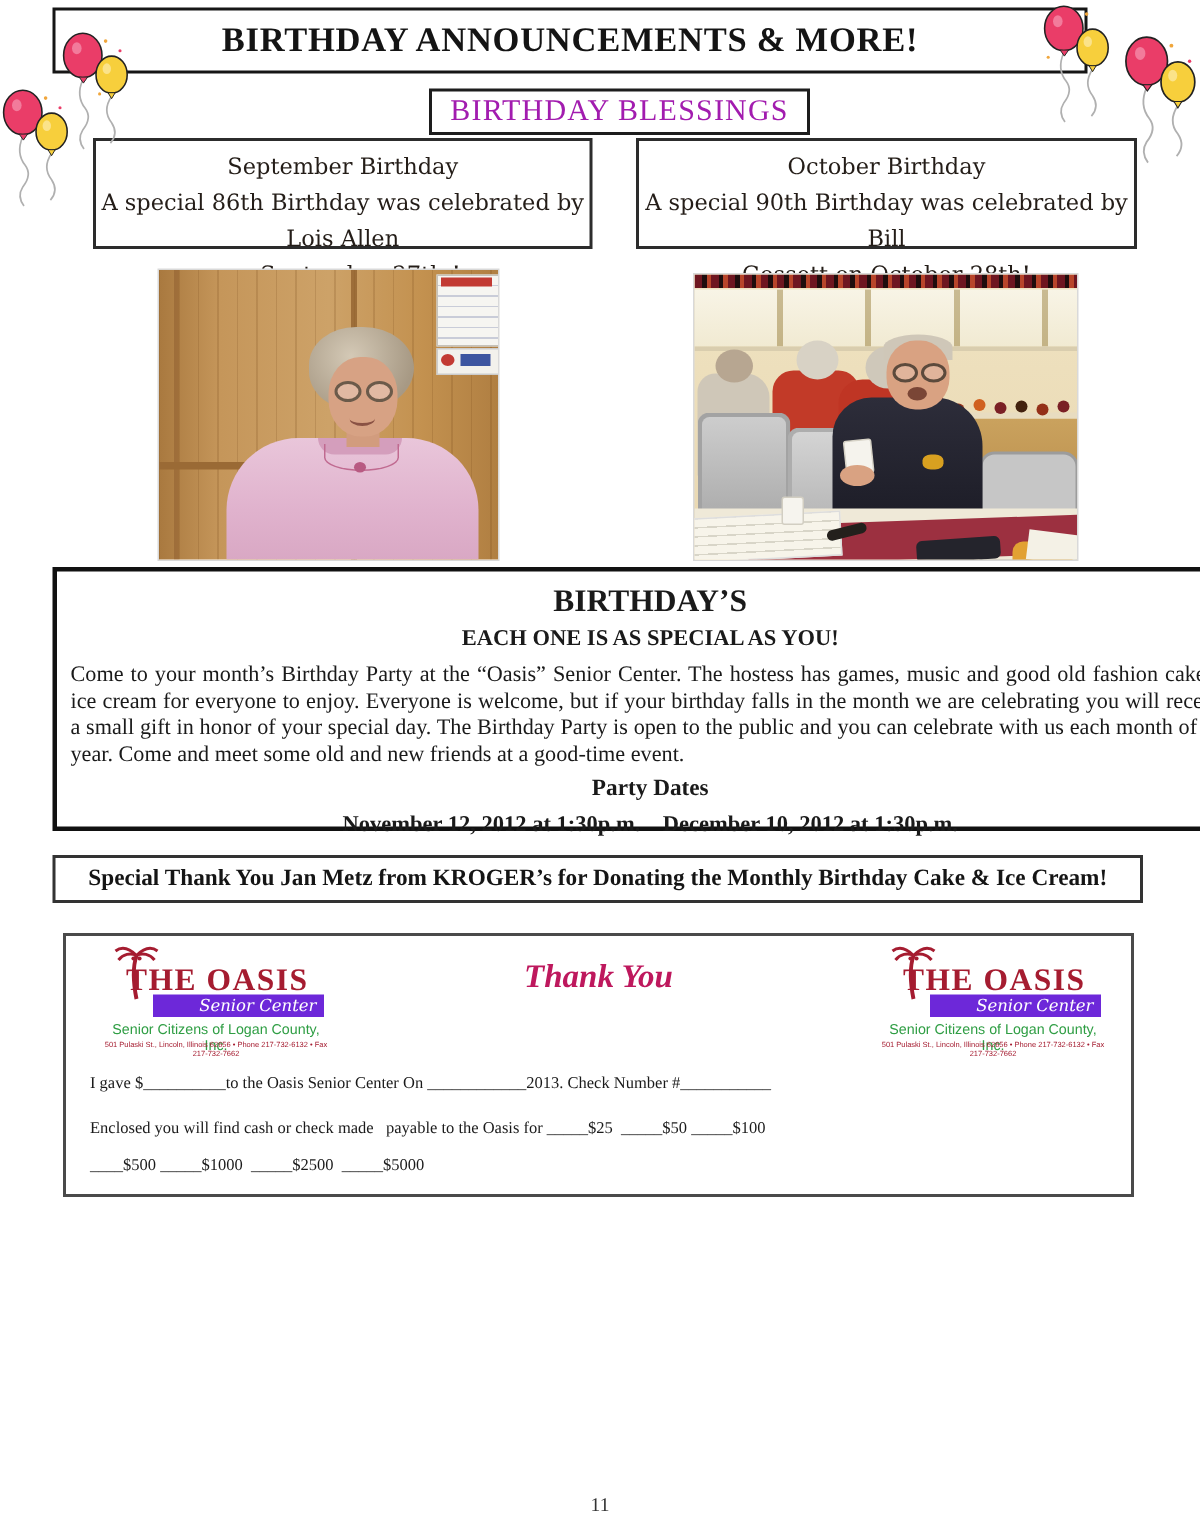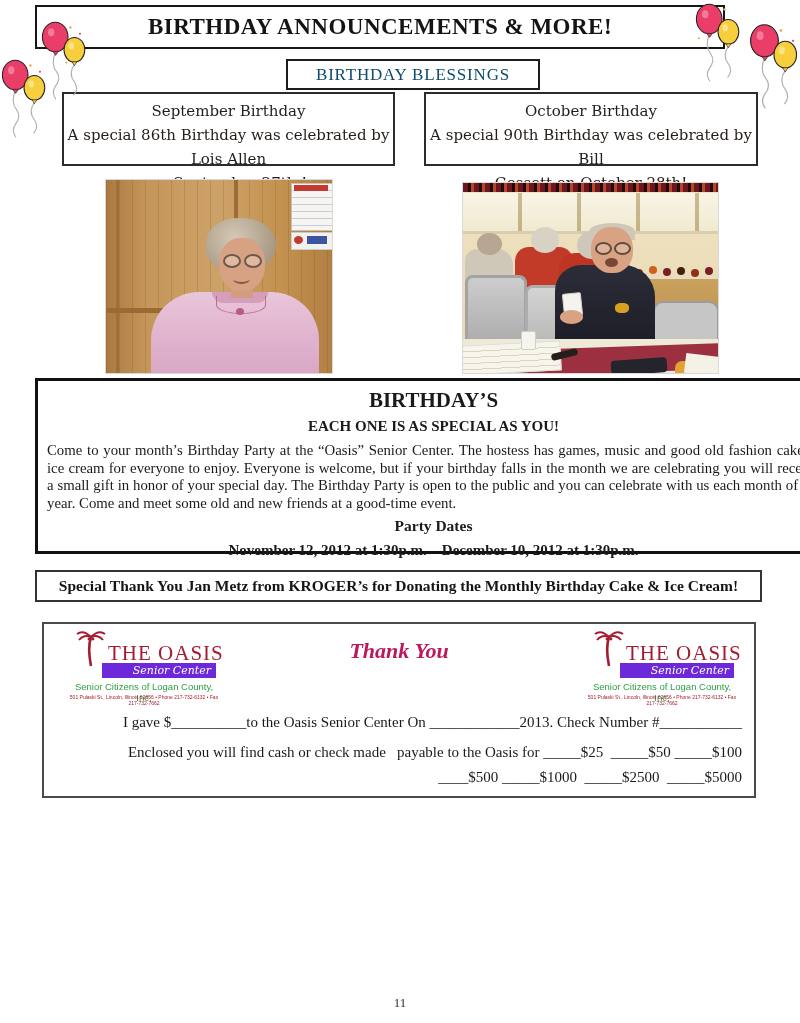--- a/index.html
+++ b/index.html
@@ -6,21 +6,21 @@
   .page{position:relative;width:800px;height:1023px;background:#fff;overflow:hidden;
         font-family:"Liberation Serif", serif;color:#1a1a1a;}
 
   
   .title-box{position:absolute;left:35px;top:5px;width:686px;height:40px;
              border:2px solid #161616;display:flex;align-items:center;justify-content:center;background:#fff;}
   .title-text{font-size:23px;font-weight:bold;letter-spacing:.5px;color:#141414;}
 
   .blessings-box{position:absolute;left:286px;top:59px;width:250px;height:27px;
                  border:2px solid #1d1d1d;display:flex;align-items:center;justify-content:center;background:#fff;}
-  .blessings-text{font-size:17px;letter-spacing:.8px;color:#0c4a6e;}
+  .blessings-text{font-size:20px;letter-spacing:.8px;color:#a21caf;}
 
   .ann-box{position:absolute;top:92px;height:74px;border:2px solid #2c2c2c;background:#fff;
            text-align:center;font-family:"DejaVu Serif",serif;font-size:15px;color:#241d18;
            line-height:24px;padding-top:5px;box-sizing:border-box;}
   .ann-sept{left:62px;width:333px;}
   .ann-oct{left:424px;width:334px;}
 
   .birthdays-box{position:absolute;left:35px;top:378px;width:797px;height:176px;
                  border:3px solid #111;background:#fff;box-sizing:border-box;}
   .b-title{text-align:center;font-size:21px;font-weight:bold;margin-top:7px;}
@@ -30,32 +30,32 @@
   .b-dates{text-align:center;font-size:15px;font-weight:bold;margin-top:7px;white-space:pre-wrap;}
 
   .kroger-box{position:absolute;left:35px;top:570px;width:727px;height:32px;border:2px solid #333;
               display:flex;align-items:center;justify-content:center;background:#fff;box-sizing:border-box;}
   .kroger-text{font-size:15.5px;font-weight:bold;color:#151515;}
 
   .form-box{position:absolute;left:42px;top:622px;width:714px;height:176px;border:2px solid #4a4a4a;
             background:#fff;box-sizing:border-box;}
   .ty-heading{position:absolute;left:0;right:0;top:14px;text-align:center;
               font-size:22px;font-weight:bold;font-style:italic;color:#be185d;}
-  .form-lines{position:absolute;left:16px;right:12px;top:86px;font-size:15px;color:#1a1a1a;text-align:right;}
+  .form-lines{position:absolute;left:16px;right:12px;top:86px;font-size:11px;color:#1a1a1a;}
   .form-line{white-space:pre-wrap;line-height:25px;}
   .form-line2{margin-top:5px;}
 
   .page-number{position:absolute;left:0;right:0;top:995px;text-align:center;font-size:13px;color:#333;}
 
   
   .logo{position:absolute;width:152px;height:74px;}
   .logo-left{left:24px;top:8px;}
   .logo-right{right:16px;top:8px;}
   .logo-palm{position:absolute;left:8px;top:-2px;}
-  .logo-word{position:absolute;left:40px;top:9px;font-size:21px;font-weight:normal;letter-spacing:1px;
+  .logo-word{position:absolute;left:16px;top:9px;font-size:21px;font-weight:bold;letter-spacing:1px;
              color:#a51c30;font-family:"Liberation Serif",serif;white-space:nowrap;}
   .logo-band{position:absolute;left:34px;top:31px;right:4px;height:15px;background:#6d28d9;
              display:flex;align-items:center;justify-content:flex-end;padding-right:5px;box-sizing:border-box;}
   .logo-band-text{color:#fff;font-style:italic;font-size:11px;font-family:"DejaVu Serif",serif;}
   .logo-org{position:absolute;left:0;right:0;top:49px;text-align:center;color:#2f9e44;
             font-family:"Liberation Sans",sans-serif;font-size:9.5px;}
   .logo-addr{position:absolute;left:0;right:0;top:62px;text-align:center;color:#a51c30;
              font-family:"Liberation Sans",sans-serif;font-size:5px;}
 
   

